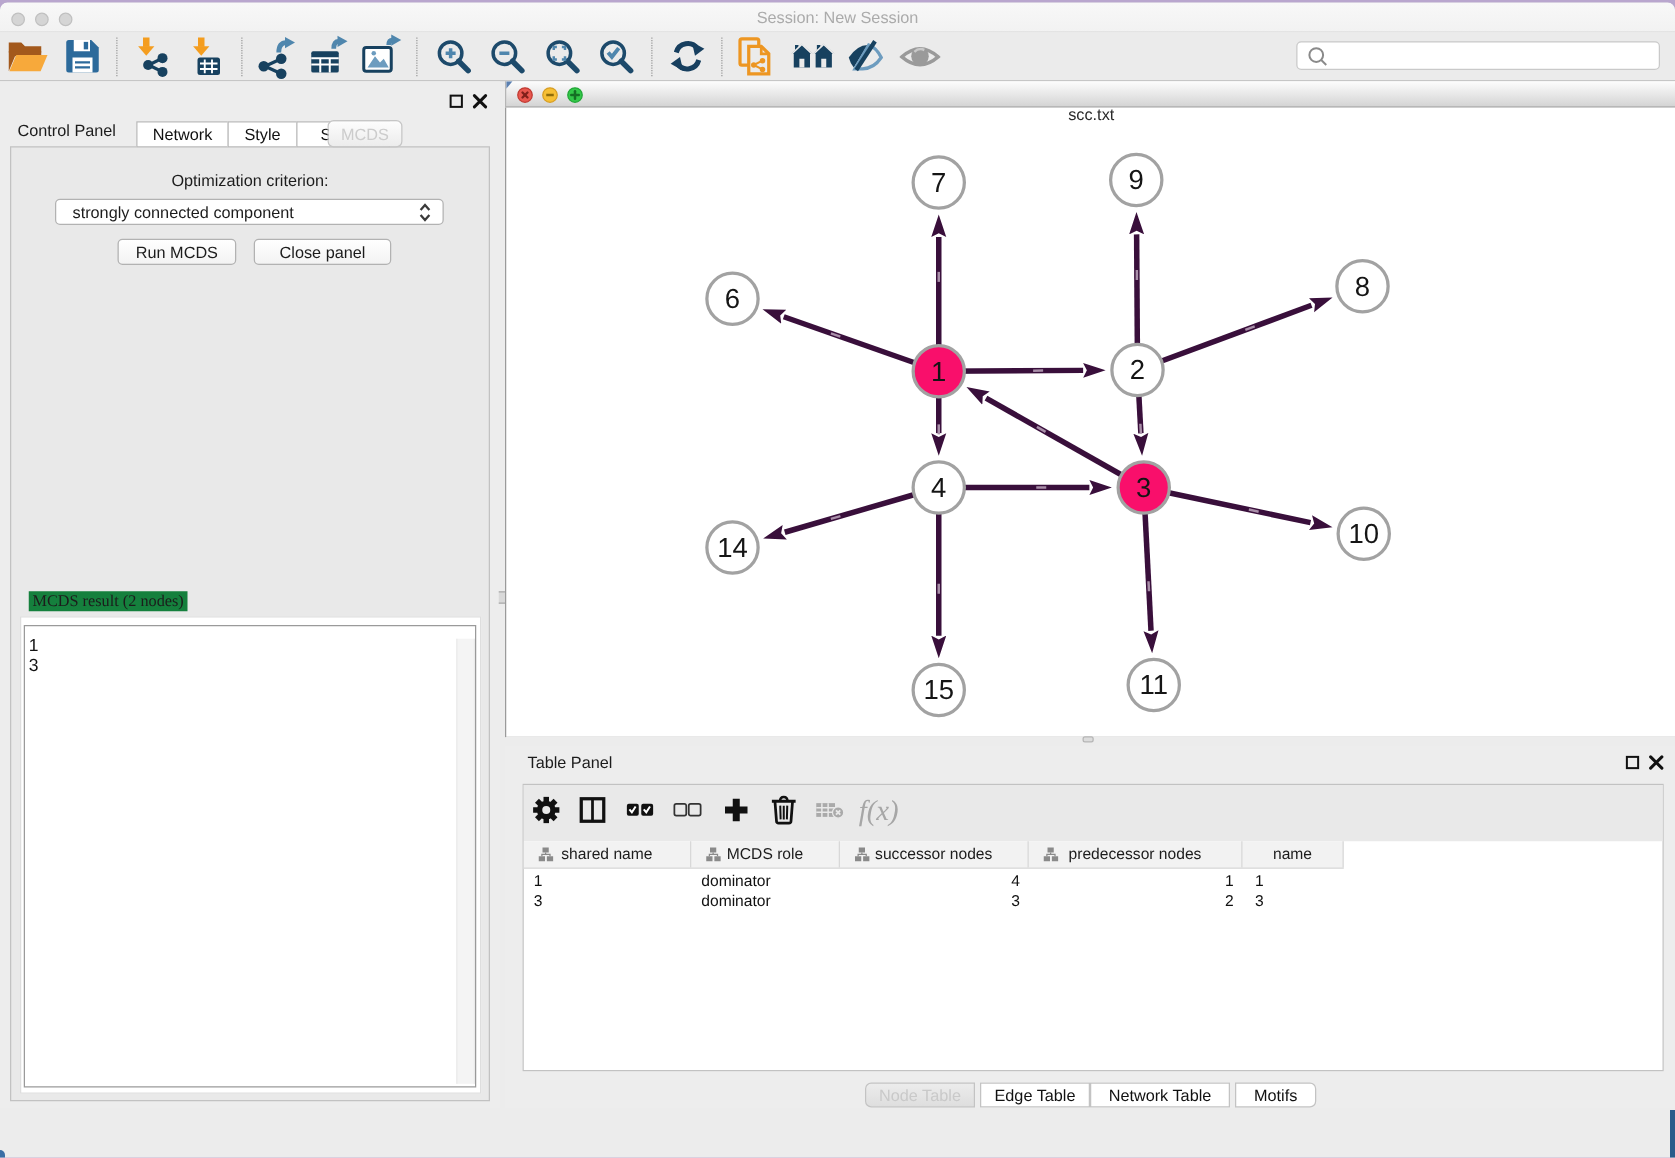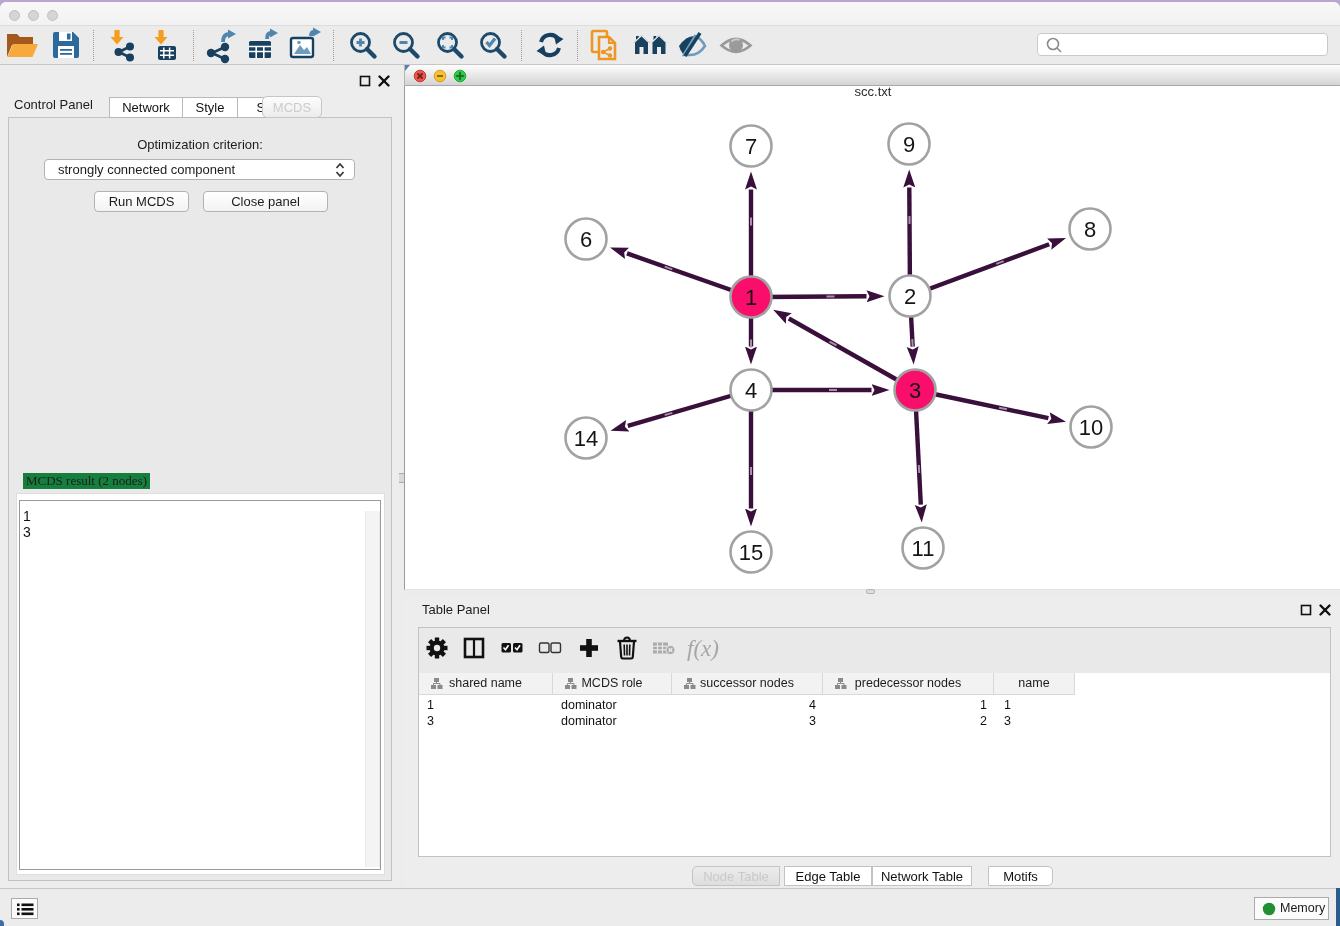--- a/index.html
+++ b/index.html
@@ -49,20 +49,21 @@
 #listbtn { position:absolute; left:11px; top:9px; width:27px; height:21px; background:#fbfbfb; border:1px solid #ababab; }
 svg { display:block; }
 </style>
 </head>
 <body>
 <div id="win">
   <div id="titlebar">
     <div class="tl" style="left:9px"></div>
     <div class="tl" style="left:28px"></div>
     <div class="tl" style="left:47px"></div>
+    <div id="wtitle">Session: New Session</div>
   </div>
   <div id="toolbar">
     <div class="sep" style="left:93px"></div>
     <div class="sep" style="left:193px"></div>
     <div class="sep" style="left:333px"></div>
     <div class="sep" style="left:521px"></div>
     <div class="sep" style="left:577px"></div>
     <svg class="abs" style="left:0;top:0" width="780" height="39">
 
       <g transform="translate(22,19)">
@@ -231,21 +232,21 @@
     <div class="tab3" style="left:206px;width:75px;">Select</div>
     <div id="tabmcds">MCDS</div>
     <div id="optlabel">Optimization criterion:</div>
     <div id="dropdown">strongly connected component
       <svg width="12" height="16" style="position:absolute;right:8px;top:2px">
         <path d="M2.5,6 L6,2 L9.5,6" fill="none" stroke="#3a3a3a" stroke-width="1.8"></path>
         <path d="M2.5,10 L6,14 L9.5,10" fill="none" stroke="#3a3a3a" stroke-width="1.8"></path>
       </svg>
     </div>
     <div class="btn" style="left:94px;width:95px;">Run MCDS</div>
-    <div class="btn" style="left:203px;width:125px;">Close panel</div>
+    <div class="btn" style="left:203px;width:110px;">Close panel</div>
     <div id="mcdsbox"></div>
     <div id="mcdsinner"></div>
     <div id="mcdssb"></div>
     <div id="mcdstitle">MCDS result (2 nodes)</div>
     <div id="mcdsvals">1<br>3</div>
   </div>
   <div id="netframe">
     <div id="netcanvas">
       <svg width="935" height="507" viewBox="0 0 935 507" font-family="Liberation Sans, sans-serif">
       <defs>
@@ -464,40 +465,20 @@
       <div class="trow" style="left:0;top:86px;width:911px">
         <span class="td" style="left:8px">3</span>
         <span class="td" style="left:142px">dominator</span>
         <span class="td" style="left:253px;width:144px;text-align:right">3</span>
         <span class="td" style="left:404px;width:164px;text-align:right">2</span>
         <span class="td" style="left:585px">3</span>
       </div>
     </div>
     <div class="btab" style="left:288px;width:88px;border-radius:5px 0 0 5px;background:linear-gradient(#ececec,#dedede);color:#c9c9c9;">Node Table</div>
     <div class="btab" style="left:380px;width:88px;">Edge Table</div>
-    <div class="btab" style="left:468px;width:100px;">Network Table</div>
+    <div class="btab" style="left:468px;width:112px;">Network Table</div>
     <div class="btab" style="left:584px;width:65px;border-radius:0 5px 5px 0;">Motifs</div>
   </div>
   <div class="abs" style="left:399px;top:471px;width:5px;height:10px;background:#d9d9d9;border-top:1px solid #aaa;border-bottom:1px solid #aaa;"></div>
   <div class="abs" style="left:866px;top:587px;width:9px;height:5px;background:#dcdcdc;border:1px solid #b5b5b5;border-radius:2px;"></div>
-  <div id="statusbar">
-    <div id="listbtn">
-      <svg width="24" height="23" style="position:absolute;left:0;top:0">
-        <g fill="#111">
-          <rect x="5" y="4.5" width="2.6" height="2.6"></rect>
-            <rect x="9.5" y="4.5" width="12" height="2.6"></rect>
-          <rect x="5" y="9" width="2.6" height="2.6"></rect>
-            <rect x="9.5" y="9" width="12" height="2.6"></rect>
-          <rect x="5" y="13.5" width="2.6" height="2.6"></rect>
-            <rect x="9.5" y="13.5" width="12" height="2.6"></rect>
-        </g>
-      </svg>
-    </div>
-    <div id="memorybtn">
-      <svg width="22" height="23" style="position:absolute;left:0;top:0">
-        <circle cx="14" cy="11" r="6.2" fill="#1f8f31"></circle>
-      </svg>
-      <span style="position:absolute;left:25px;top:3px">Memory</span>
-    </div>
-  </div>
 </div>
 <div class="abs" style="left:1336px;top:888px;width:4px;height:38px;background:#2b5c8a;"></div>
 <div class="abs" style="left:0;top:920px;width:4px;height:6px;background:#3a6ea5;border-radius:0 6px 0 0;"></div>
 
 </body></html>

